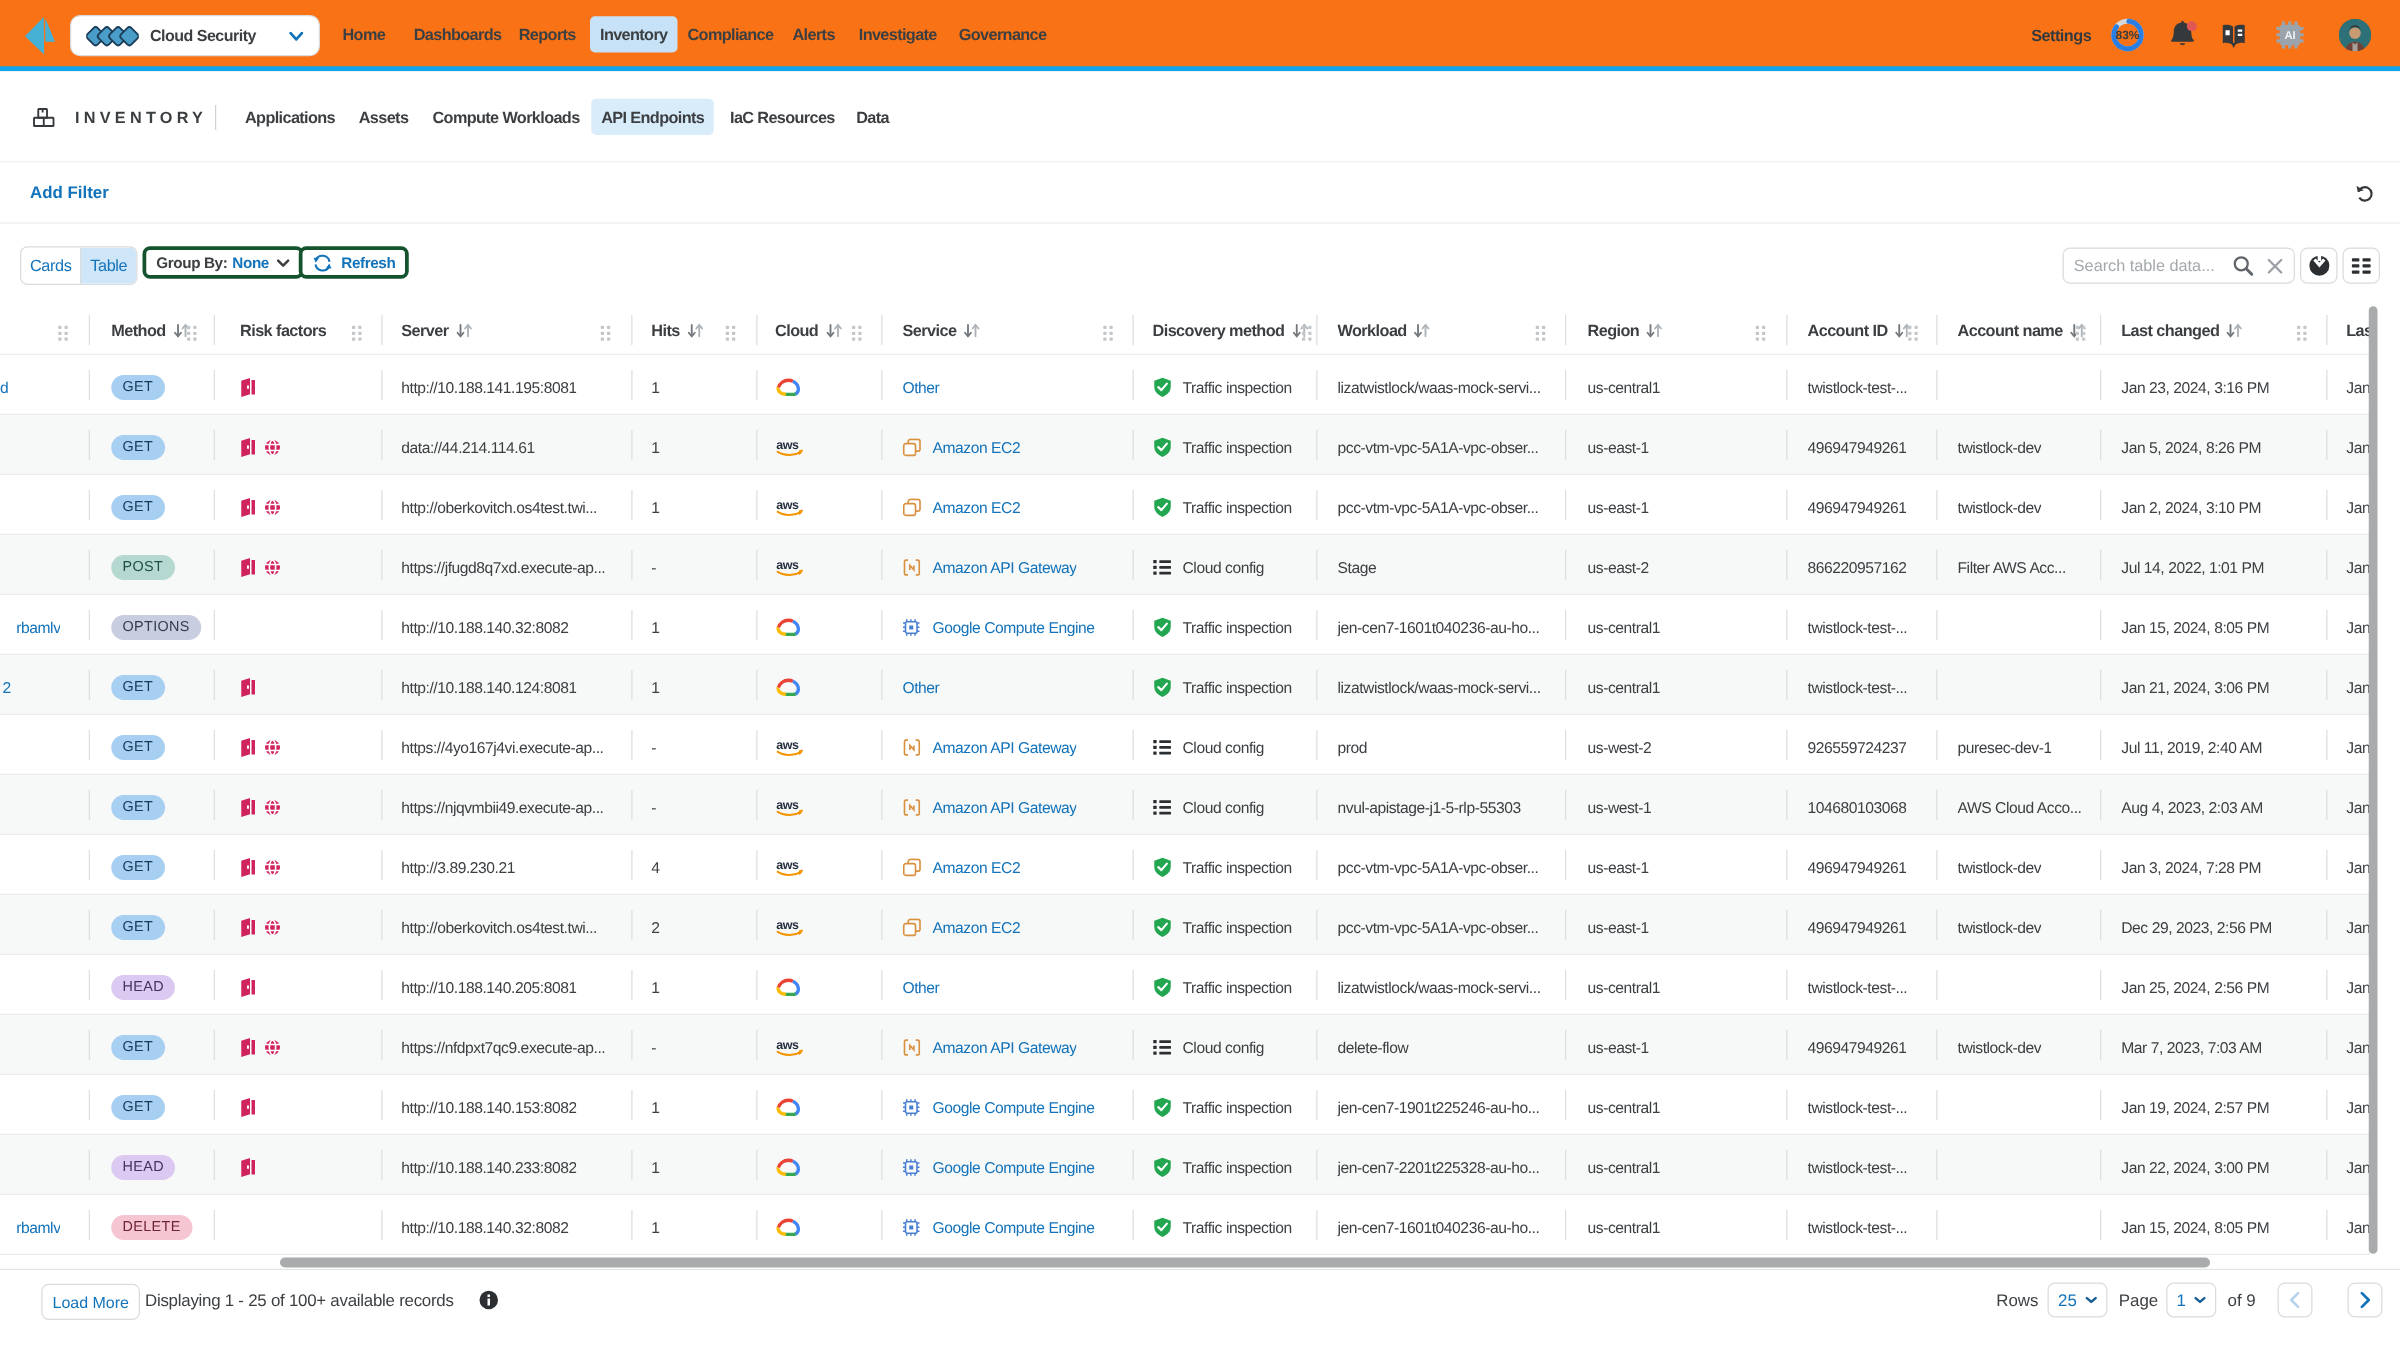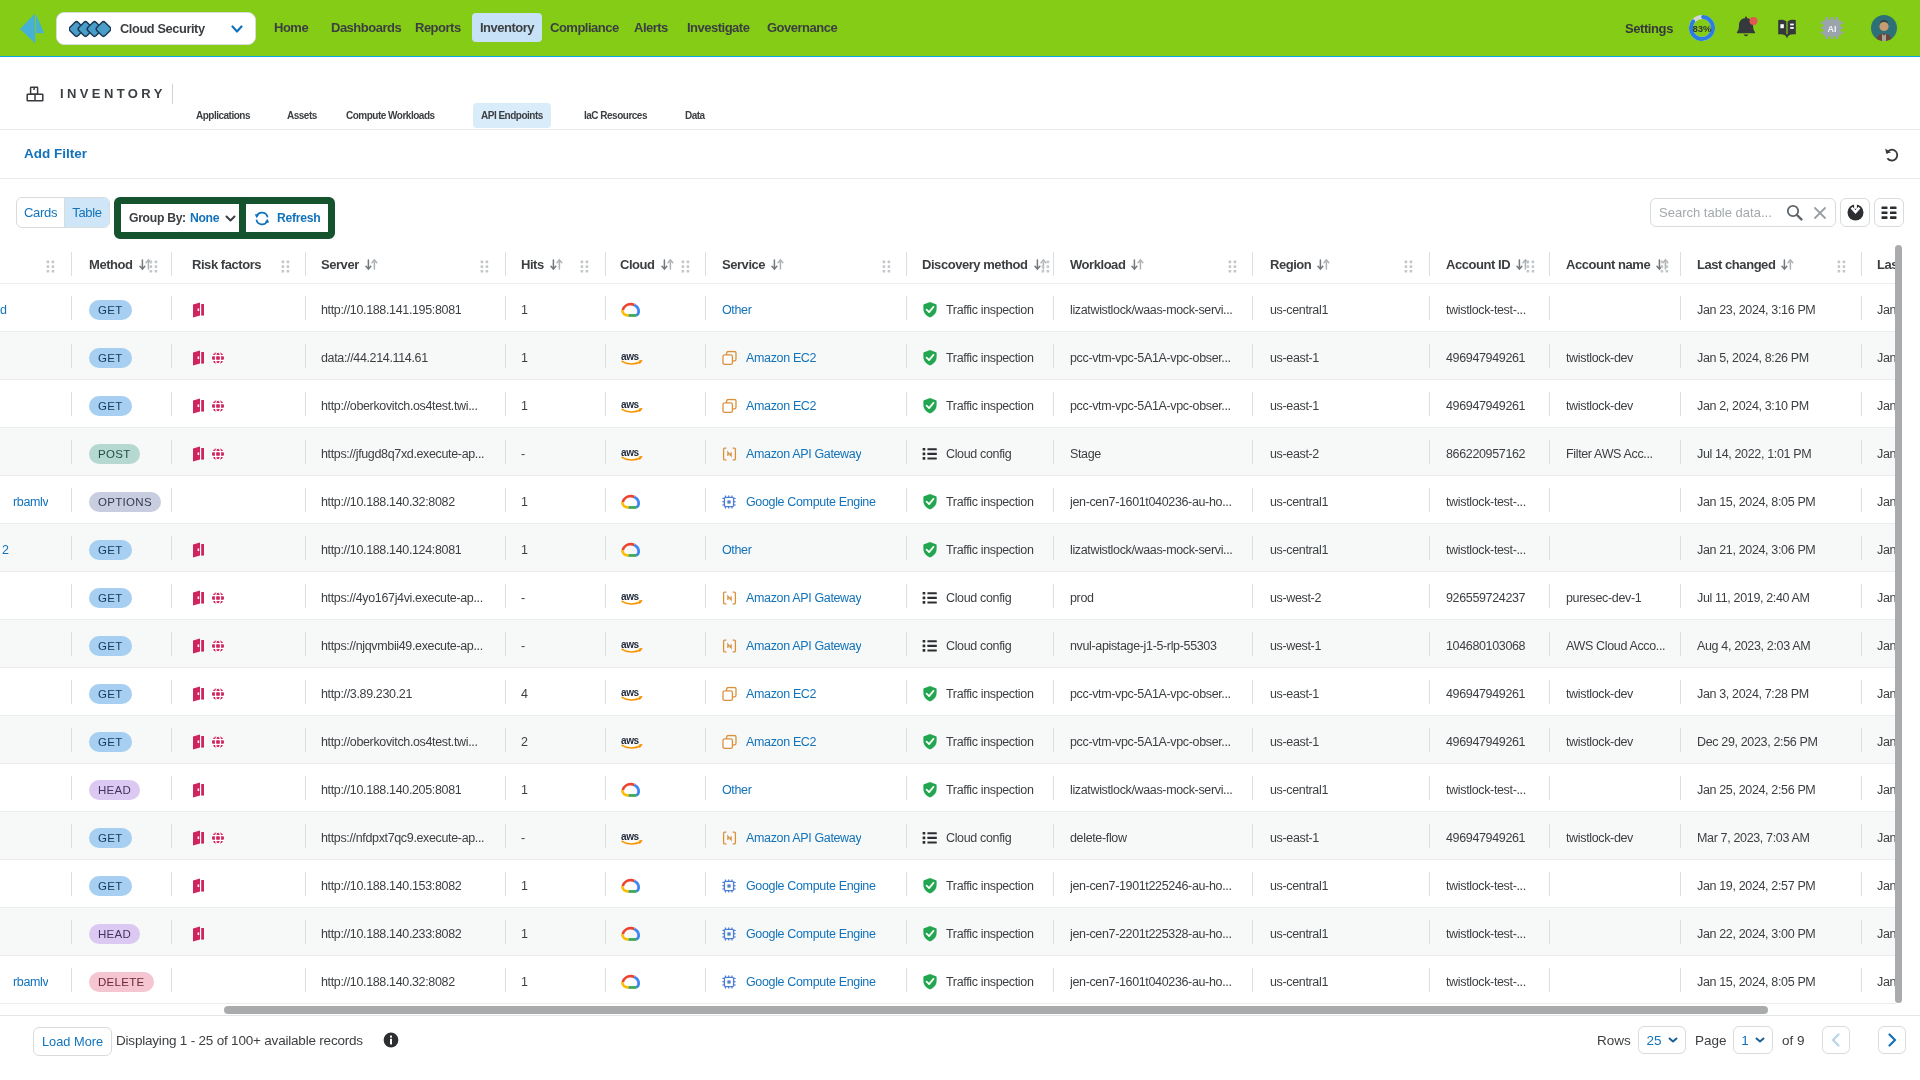--- a/index.html
+++ b/index.html
@@ -1,49 +1,49 @@
 <!DOCTYPE html>
 <html><head><meta charset="utf-8"><style>
 * { margin:0; padding:0; box-sizing:border-box; }
 html,body { width:1920px; height:1080px; overflow:hidden; background:#fff;
   font-family:"Liberation Sans", sans-serif; color:#36393c; }
 svg { display:block; }
 
 
-.topnav { position:relative; height:57px; background:#84cc16; border-bottom:1px solid #0ea5e9; }
+.topnav { position:relative; height:57px; background:#f97316; border-bottom:4px solid #0ea5e9; }
 .topnav .logo { position:absolute; left:19px; top:12px; }
 .proj { position:absolute; left:56px; top:12px; width:200px; height:33px; background:#fff;
   border:1px solid #d9dcdc; border-radius:8px; display:flex; align-items:center; padding:0 12px; }
 .proj .nm { font-size:12.8px; font-weight:700; color:#3c3f42; margin-left:9px; letter-spacing:-0.4px; }
 .proj .ch { margin-left:auto; }
 .navlinks a { position:absolute; top:20px; font-size:13px; font-weight:700; color:#3c3f42; text-decoration:none; letter-spacing:-0.5px; }
 .navlinks a.active { background:#c7e2f6; border-radius:4px; padding:7px 8px; top:13px; }
 .navright { position:absolute; right:23px; top:0; height:56px; display:flex; align-items:center; }
 .navright .set { font-size:13px; font-weight:700; letter-spacing:-0.4px; margin-right:15px; }
 
 
 .subnav { position:relative; height:73px; background:#fff; border-bottom:1px solid #e9eaea; }
 .subnav .invicon { position:absolute; left:26px; top:29px; }
 .subnav .invlabel2 { position:absolute; left:60px; top:29px; font-size:13px; font-weight:700; letter-spacing:3.4px; color:#3c3f42; line-height:16px; }
 .subnav .divider { position:absolute; left:172px; top:27px; width:1px; height:20px; background:#cfd2d2; }
-.tabs a { position:absolute; top:29px; font-size:10px; font-weight:700; color:#3c3f42; text-decoration:none; letter-spacing:-0.5px;margin-top:24px; }
+.tabs a { position:absolute; top:29px; font-size:13px; font-weight:700; color:#3c3f42; text-decoration:none; letter-spacing:-0.5px; }
 .tabs a.active { background:#d9ecfa; border-radius:4px; padding:7px 8px; top:22px; }
 
 
 .filterrow { position:relative; height:49px; background:#fff; border-bottom:1px solid #e9eaea; }
 .filterrow .addf { position:absolute; left:24px; top:16px; font-size:13.5px; font-weight:700; color:#1273bb; }
 .filterrow .undo { position:absolute; left:1884px; top:17px; }
 
 
 .toolbar { position:relative; height:65px; background:#fff; }
 .seg { position:absolute; left:16px; top:18px; height:31px; display:flex; border:1px solid #d9dcdc; border-radius:6px; overflow:hidden; }
 .seg a { display:flex; align-items:center; padding:0 7px; font-size:13px; letter-spacing:-0.3px; color:#1273bb; text-decoration:none; }
 .seg a.on { background:#cfe6f8; }
 .seg a + a { border-left:1px solid #d9dcdc; }
-.btn { position:absolute; top:18px; height:42px; display:flex; align-items:center; border:7px solid #14532d; border-radius:6px; background:#fff; font-size:12.8px; letter-spacing:-0.3px; }
+.btn { position:absolute; top:18px; height:26px; display:flex; align-items:center; border:3px solid #14532d; border-radius:6px; background:#fff; font-size:12.8px; letter-spacing:-0.3px; }
 .gby { left:114px; padding:0 8px; font-size:12.2px; }
 .gby b { color:#3c3f42; font-weight:700; }
 .gby .none { color:#1273bb; font-weight:700; margin-left:4px; margin-right:6px; }
 .rfr { left:239px; padding:0 8px; color:#1273bb; font-weight:700; font-size:12.2px; }
 .rfr svg { margin-right:7px; }
 .search { position:absolute; left:1650px; top:19px; width:186px; height:29px; border:1px solid #d9dcdc; border-radius:6px; display:flex; align-items:center; padding:0 8px; }
 .search .ph { font-size:13px; color:#a3a9ad; flex:1; }
 .sqbtn { position:absolute; top:19px; width:30px; height:29px; border:1px solid #d9dcdc; border-radius:6px; display:flex; align-items:center; justify-content:center; background:#fff; }
 
 

